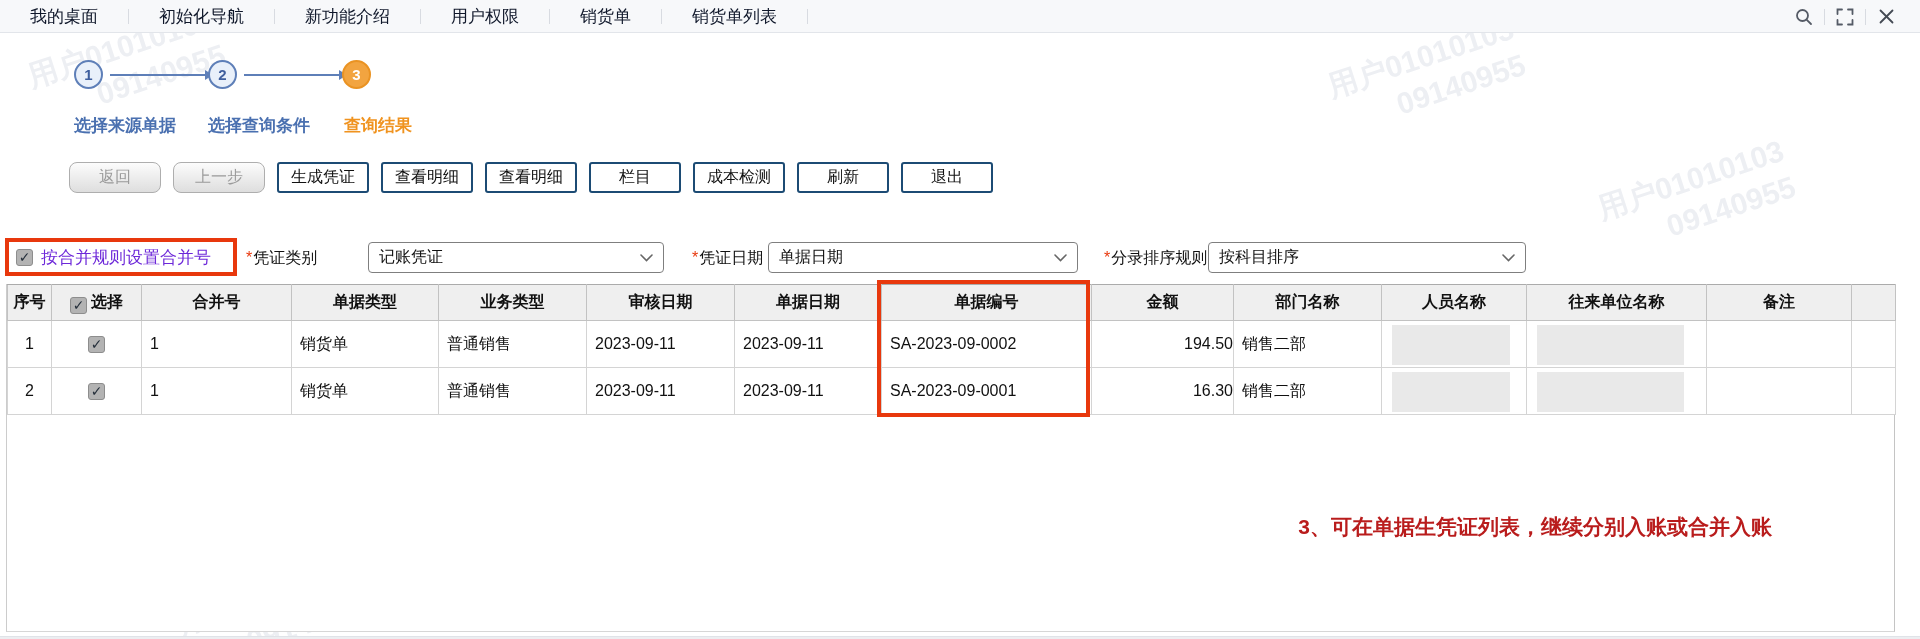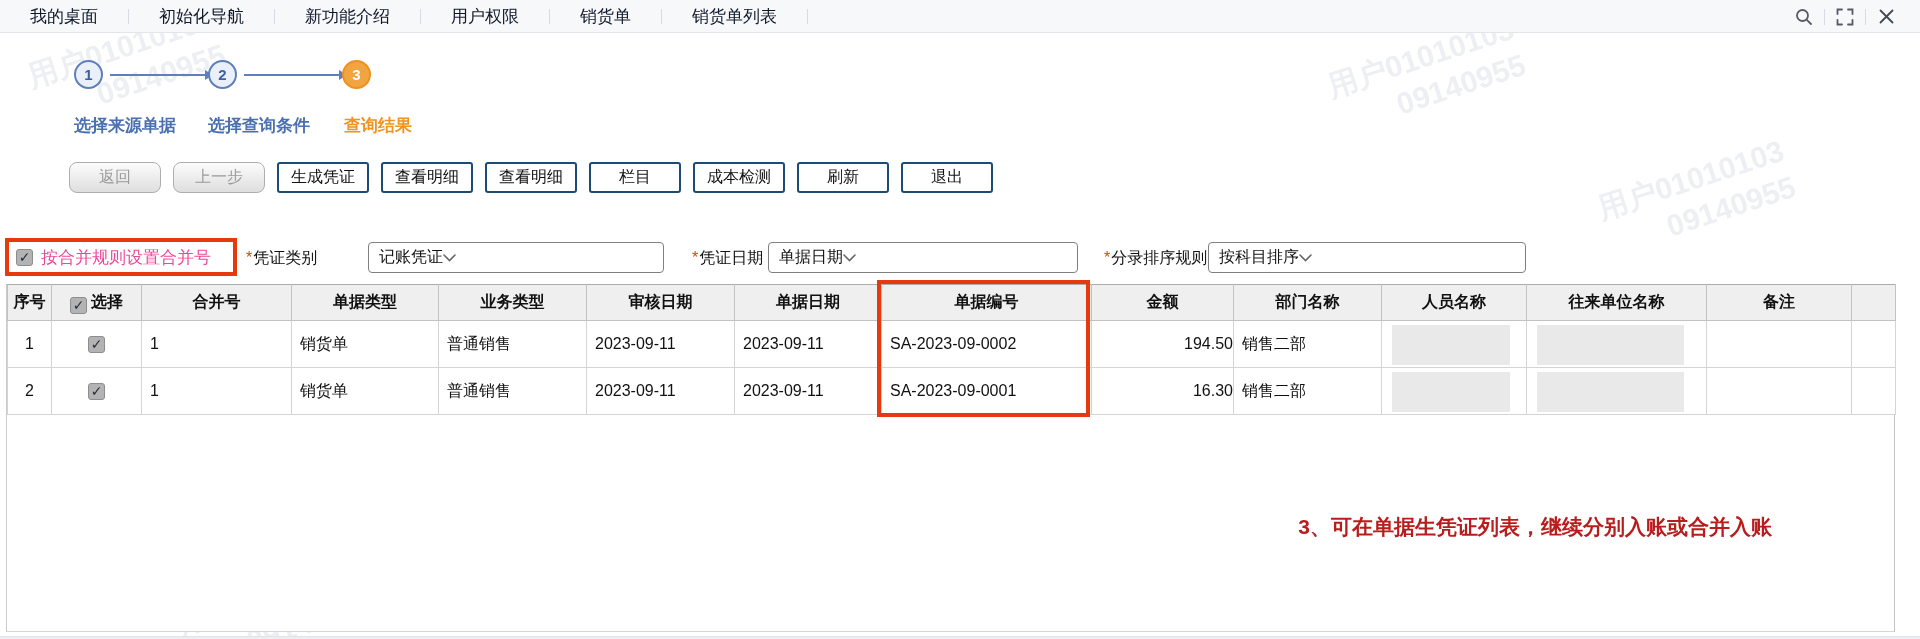--- a/index.html
+++ b/index.html
@@ -44,23 +44,23 @@
   .btn.normal { background:#fff; border:2px solid #1c4b74; border-radius:3px; color:#111; }
 
   
   .redbox-check { position:absolute; left:5px; top:238px; width:232px; height:38px;
     border:4px solid #e8380d; background:#fff; display:flex; align-items:center;
     padding-left:7px; gap:8px; z-index:2; }
   .checkbox { width:17px; height:17px; border-radius:3px; background:#b3b3b3; border:1px solid #8d8d8d;
     color:#26303c; font-size:14px; font-weight:bold; line-height:15px; text-align:center; cursor:pointer; flex:0 0 auto; }
   .flabel { position:absolute; top:248px; font-size:16px; color:#111; z-index:1; white-space:nowrap; }
   .flabel .star { color:#e8380d; margin-right:1px; }
-  .fcheck-label { font-size:17px; color:#ec4899; }
+  .fcheck-label { font-size:17px; color:#6d28d9; }
   .select { position:absolute; top:242px; height:31px; background:#fff; border:1px solid #7f7f7f;
-    border-radius:4px; display:flex; align-items:center; justify-content:flex-start;
+    border-radius:4px; display:flex; align-items:center; justify-content:space-between;
     padding:0 10px; font-size:16px; color:#111; cursor:pointer; z-index:1; }
 
   
   .tablewrap { position:absolute; left:6px; top:284px; width:1889px; height:348px;
     border-left:1px solid #cccccc; border-right:1px solid #c4c4c4; border-bottom:1px solid #d6d6d6;
     background:#fff; z-index:1; }
   table.grid { border-collapse:collapse; table-layout:fixed; width:1888px; }
   .grid th { height:36px; background:#efefef; border:1px solid #c2c2c2; border-top:1px solid #ababab;
     font-size:16px; font-weight:bold; color:#111; text-align:center; overflow:hidden; }
   .grid td { height:47px; border:1px solid #d4d4d4; font-size:16px; color:#111;

